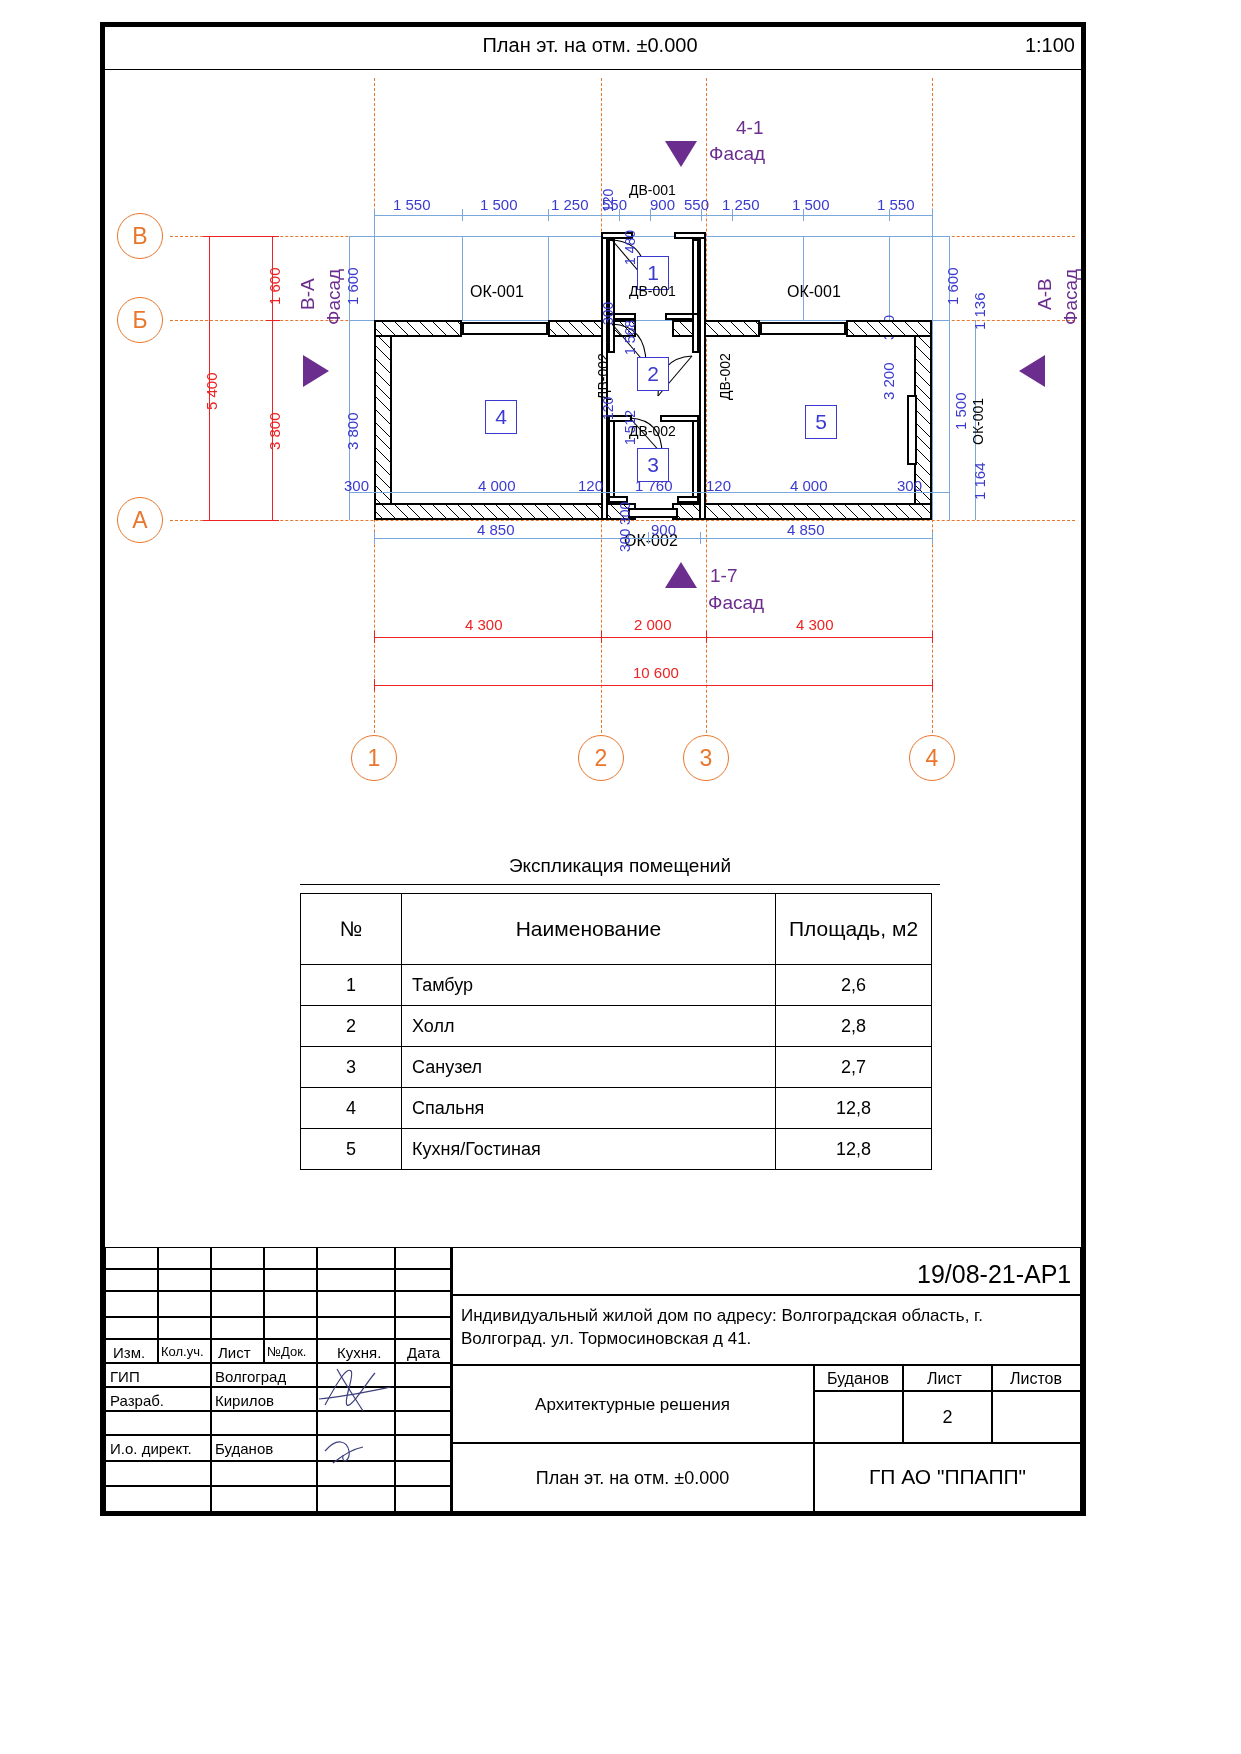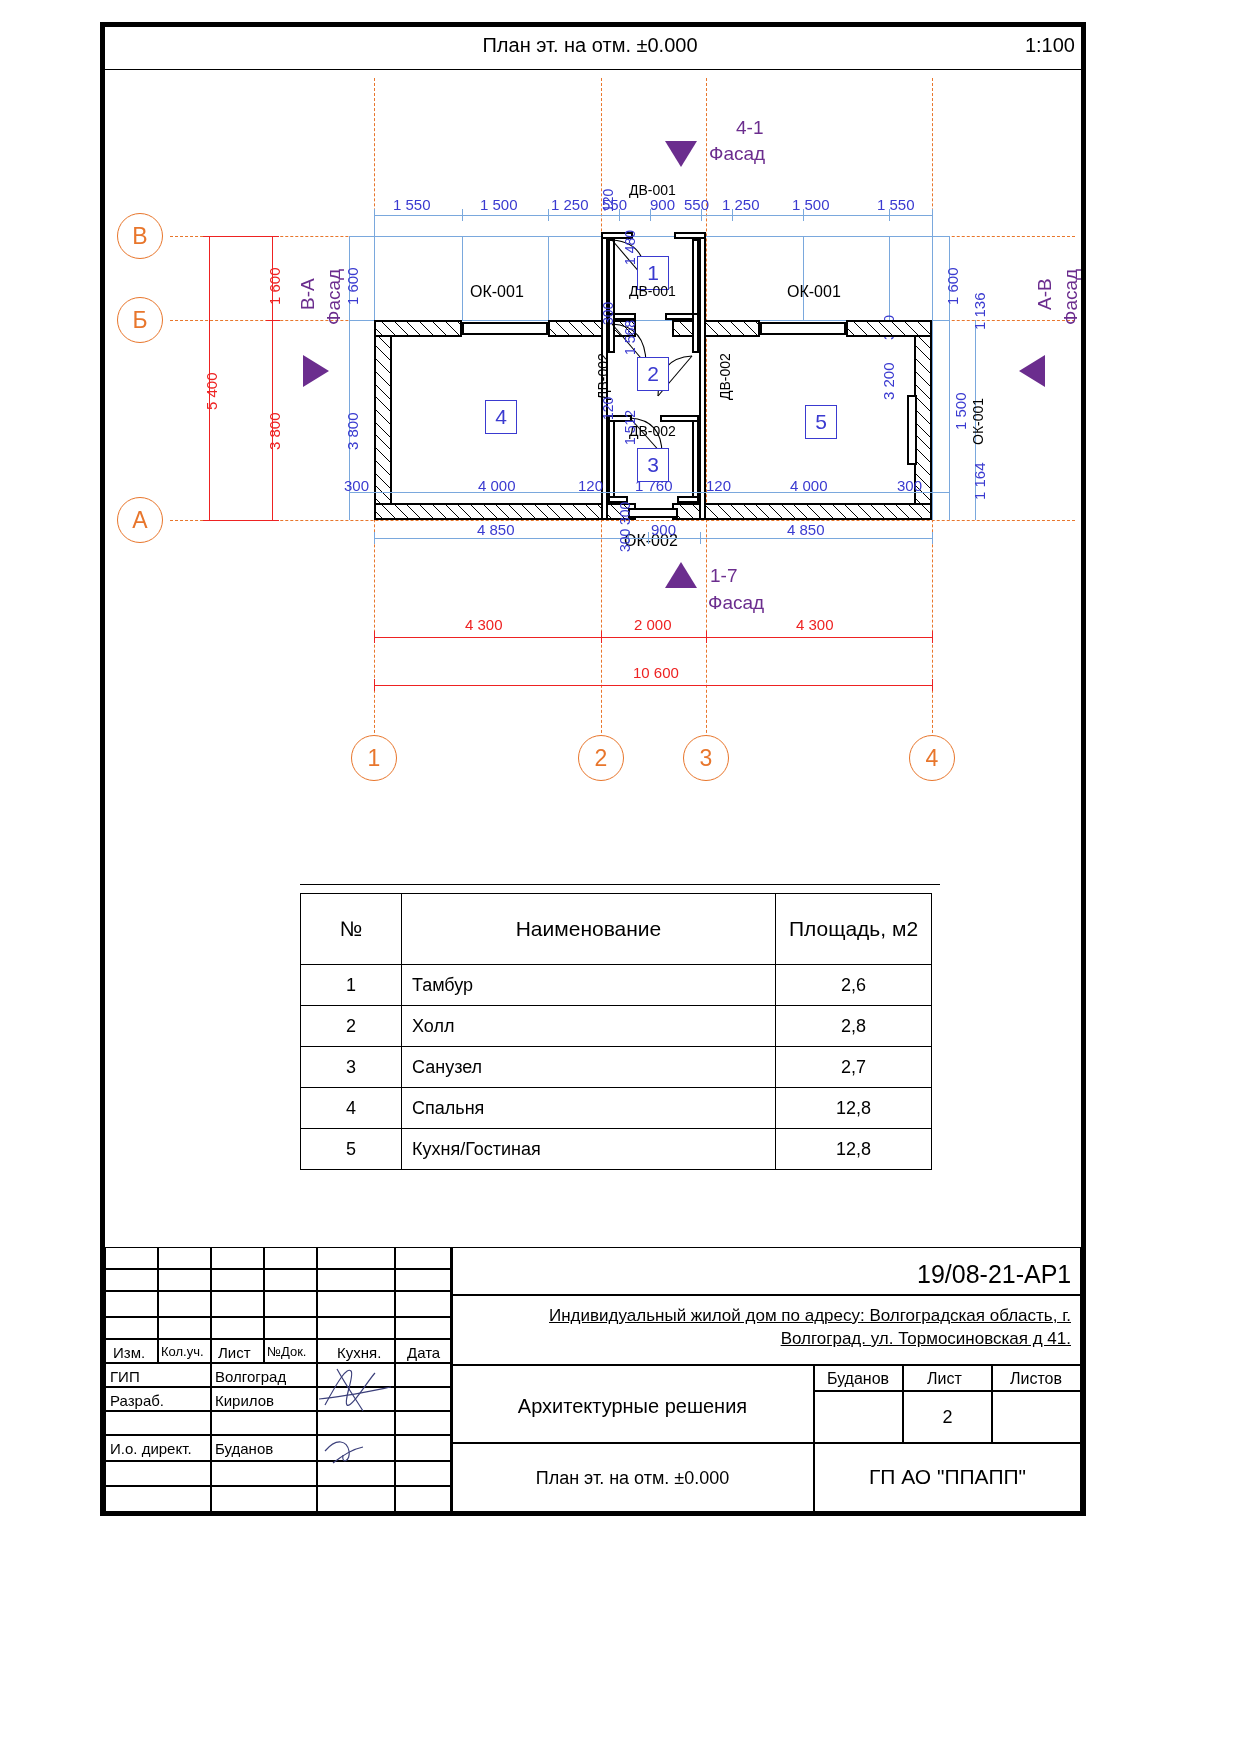--- a/index.html
+++ b/index.html
@@ -256,20 +256,21 @@
   <div class="tickVr" style="left:932px;top:631px;height:12px;"></div>
   <div class="t red" style="left:465px;top:616px;font-size:15px;">4 300</div>
   <div class="t red" style="left:634px;top:616px;font-size:15px;">2 000</div>
   <div class="t red" style="left:796px;top:616px;font-size:15px;">4 300</div>
 
   <div class="dimHr" style="left:374px;top:685px;width:558px;"></div>
   <div class="tickVr" style="left:374px;top:679px;height:12px;"></div>
   <div class="tickVr" style="left:932px;top:679px;height:12px;"></div>
   <div class="t red" style="left:633px;top:664px;font-size:15px;">10 600</div>
 
+  <div class="exp-title t" style="white-space:normal;">Экспликация помещений</div>
   <div class="exp-rule"></div>
 
   <table class="exp">
     <thead>
       <tr>
         <th class="c-no">№</th>
         <th class="c-nm" style="text-align:center;">Наименование</th>
         <th class="c-ar">Площадь, м2</th>
       </tr>
     </thead>
@@ -383,24 +384,24 @@
     <div class="cell" style="left:106px;top:239px;width:106px;height:26px;"></div>
     <div class="cell" style="left:212px;top:239px;width:78px;height:26px;"></div>
     <div class="cell" style="left:290px;top:239px;width:56px;height:26px;"></div>
 
     <div class="cell thick" style="left:346px;top:0;width:0;height:265px;border-left-width:2.6px;border-right:none;border-top:none;border-bottom:none;"></div>
 
     <div class="cell thick" style="left:346px;top:0;width:630px;height:48px;"></div>
     <div class="tbtxt" style="left:812px;top:13px;font-size:25px;">19/08-21-АР1</div>
 
     <div class="cell thick" style="left:346px;top:48px;width:630px;height:70px;"></div>
-    <div style="position:absolute;left:356px;top:58px;width:610px;text-align:right;font-size:17px;line-height:1.35;text-decoration:underline;">Индивидуальный жилой дом по адресу: Волгоградская область, г. Волгоград. ул. Тормосиновская д 41.</div>
+    <div style="position:absolute;left:356px;top:58px;width:610px;text-align:left;font-size:17px;line-height:1.35;">Индивидуальный жилой дом по адресу: Волгоградская область, г. Волгоград. ул. Тормосиновская д 41.</div>
 
     <div class="cell thick" style="left:346px;top:118px;width:363px;height:78px;"></div>
-    <div style="position:absolute;left:350px;top:148px;width:355px;text-align:center;font-size:20px;">Архитектурные решения</div>
+    <div style="position:absolute;left:350px;top:148px;width:355px;text-align:center;font-size:17px;">Архитектурные решения</div>
 
     <div class="cell thick" style="left:709px;top:118px;width:89px;height:26px;"></div>
     <div class="cell thick" style="left:798px;top:118px;width:89px;height:26px;"></div>
     <div class="cell thick" style="left:887px;top:118px;width:89px;height:26px;"></div>
     <div class="tbtxt" style="left:722px;top:123px;font-size:16px;">Буданов</div>
     <div class="tbtxt" style="left:822px;top:123px;font-size:16px;">Лист</div>
     <div class="tbtxt" style="left:905px;top:123px;font-size:16px;">Листов</div>
 
     <div class="cell thick" style="left:709px;top:144px;width:89px;height:52px;"></div>
     <div class="cell thick" style="left:798px;top:144px;width:89px;height:52px;"></div>

